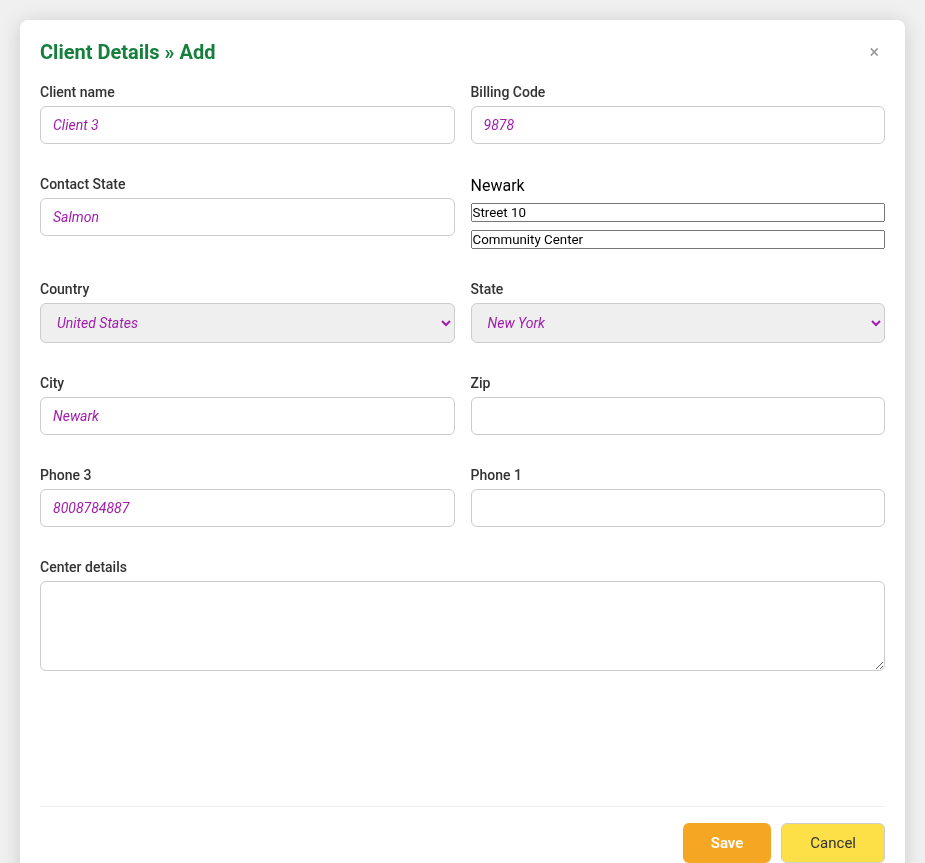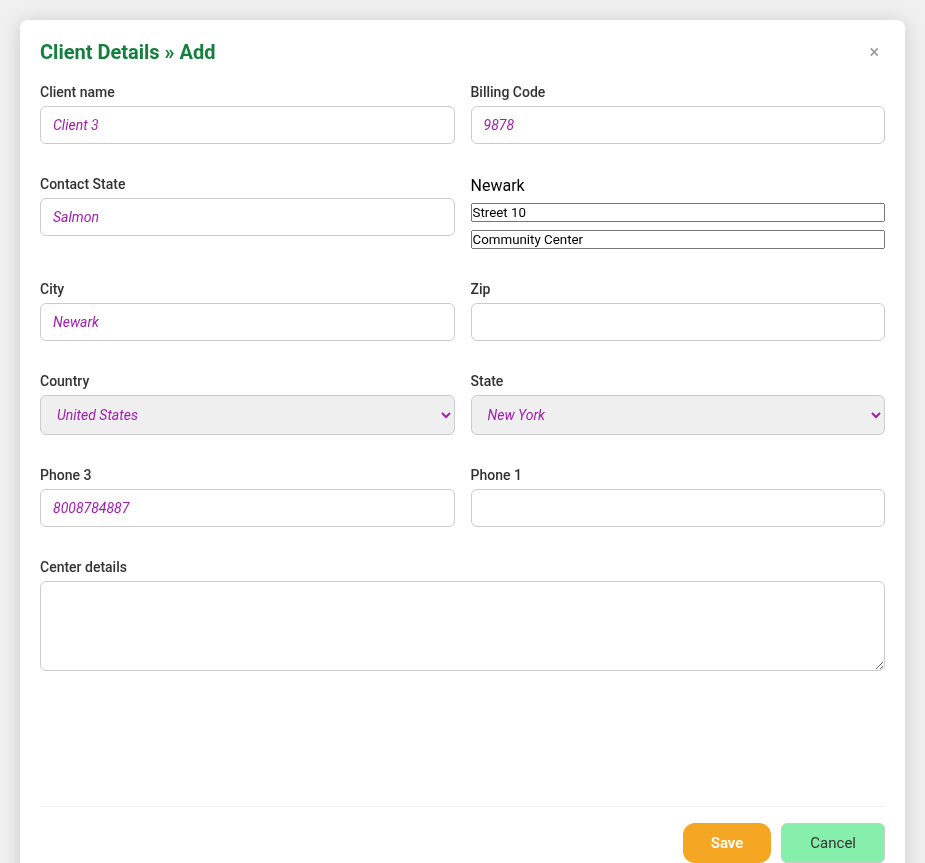--- a/index.html
+++ b/index.html
@@ -98,29 +98,29 @@
       gap: 10px;
       padding-top: 16px;
       border-top: 1px solid #eee;
       margin-top: 10px;
     }
 
     .btn-save {
       background: #f5a623;
       color: #fff;
       border: none;
-      border-radius: 12px;
+      border-radius: 6px;
       padding: 10px 28px;
       font-size: 15px;
       font-weight: 600;
       cursor: pointer;
     }
 
     .btn-cancel {
-      background: #86efac;
+      background: #fde047;
       color: #333;
       border: 1px solid #ccc;
       border-radius: 6px;
       padding: 10px 28px;
       font-size: 15px;
       cursor: pointer;
     }
 
     .section-row {
       display: grid;
@@ -164,39 +164,39 @@
       </div>
       <div class="address-inputs">
         <label>Newark</label>
         <input type="text" value="Street 10" style="">
         <input type="text" value="Community Center" style="">
       </div>
     </div>
 
     <div class="section-row">
       <div class="form-group">
-        <label>City</label>
-        <input type="text" value="Newark" style="">
-      </div>
-      <div class="form-group">
-        <label>Zip</label>
-        <input type="text" style="">
-      </div>
-    </div>
-
-    <div class="section-row">
-      <div class="form-group">
         <label>Country</label>
         <select>
         <option value="United States">United States</option><option value="Canada">Canada</option><option value="United Kingdom">United Kingdom</option><option value="Australia">Australia</option></select>
       </div>
       <div class="form-group">
         <label>State</label>
         <select>
         <option value="New York">New York</option><option value="California">California</option><option value="Texas">Texas</option><option value="Florida">Florida</option><option value="Illinois">Illinois</option></select>
+      </div>
+    </div>
+
+    <div class="section-row">
+      <div class="form-group">
+        <label>City</label>
+        <input type="text" value="Newark" style="">
+      </div>
+      <div class="form-group">
+        <label>Zip</label>
+        <input type="text" style="">
       </div>
     </div>
 
     <div class="section-row">
       <div class="form-group">
         <label>Phone 3</label>
         <input type="text" value="8008784887" style="">
       </div>
       <div class="form-group">
         <label>Phone 1</label>

